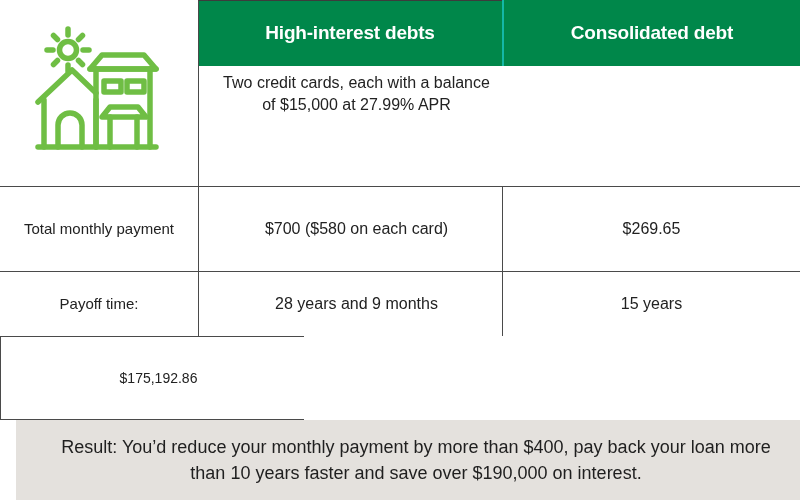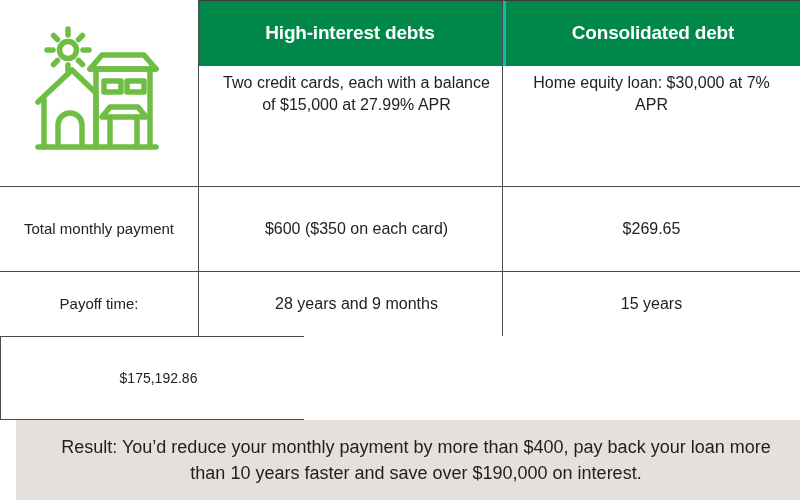--- a/index.html
+++ b/index.html
@@ -40,21 +40,21 @@
     letter-spacing: -0.2px;
     display: flex;
     align-items: center;
     justify-content: center;
     text-align: center;
     box-sizing: border-box;
     padding: 0 8px;
   }
   .header-cell.second {
     flex: 0 0 298px;
-    border-left: 4px solid #14b8a6;
+    border-left: 2px solid #14b8a6;
   }
 
   
   .table {
     position: absolute;
     left: 0;
     top: 0;
     width: 800px;
     height: 420px;
   }
@@ -169,26 +169,25 @@
           <path d="M14 81 L48 49 L72 72"></path>
           <path d="M20 79 L20 126"></path>
           <path d="M72 79 L72 126"></path>
 
           <path d="M34 126 L34 104 a12 12 0 0 1 24 0 L58 126"></path>
 
           <path d="M14 126 L132 126"></path>
         </svg>
       </div>
       <div class="cell c2 body-big">Two credit cards, each with a balance of $15,000 at 27.99% APR</div>
-      <div class="cell c3 body-big">Home equity loan: $30,000 at 7% APR</div>
     </div>
 
     <div class="row r-pay">
       <div class="cell c1 label">Total monthly payment</div>
-      <div class="cell c2 body-med">$600 ($350 on each card)</div>
+      <div class="cell c2 body-med">$700 ($580 on each card)</div>
       <div class="cell c3 body-med">$269.65</div>
     </div>
 
     <div class="row r-time">
       <div class="cell c1 label">Payoff time:</div>
       <div class="cell c2 body-med">28 years and 9 months</div>
       <div class="cell c3 body-med">15 years</div>
     </div>
 
     <div class="row r-int">

